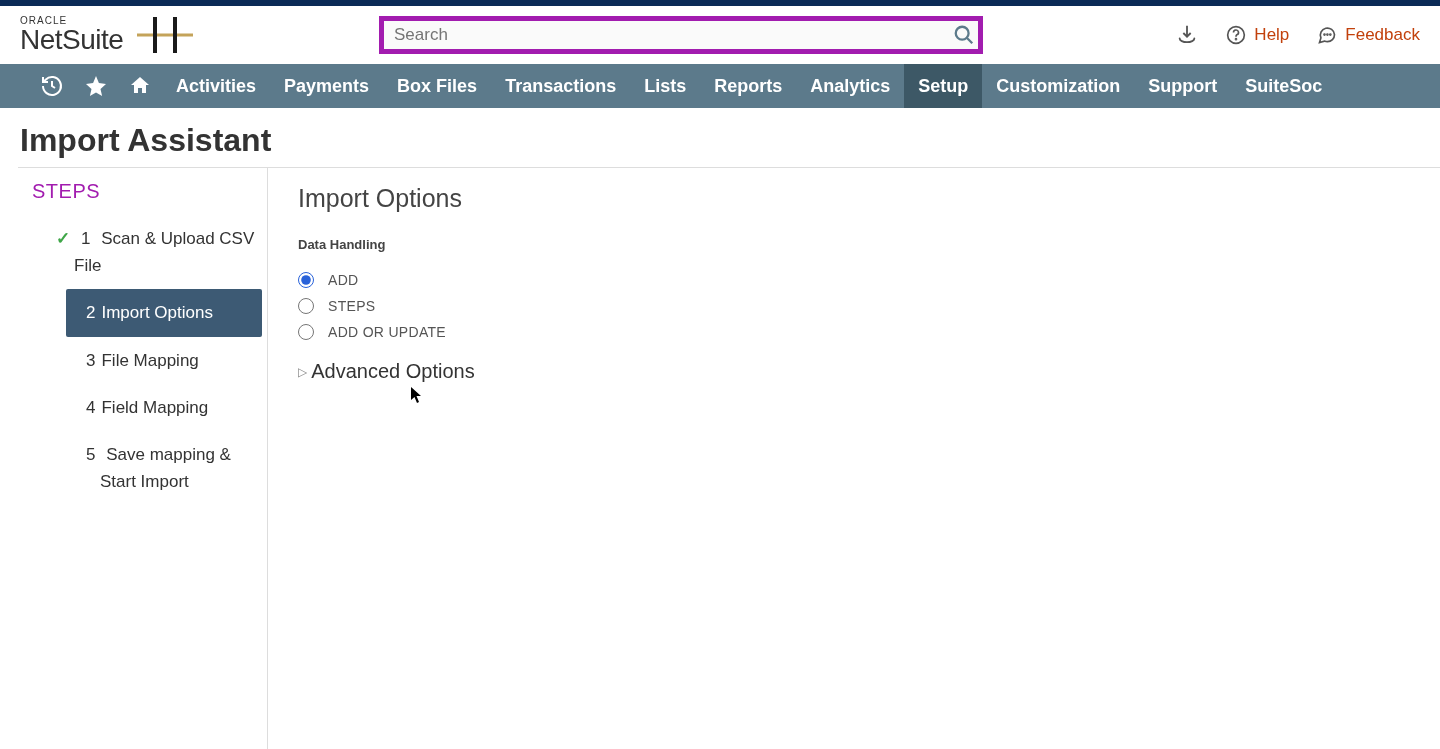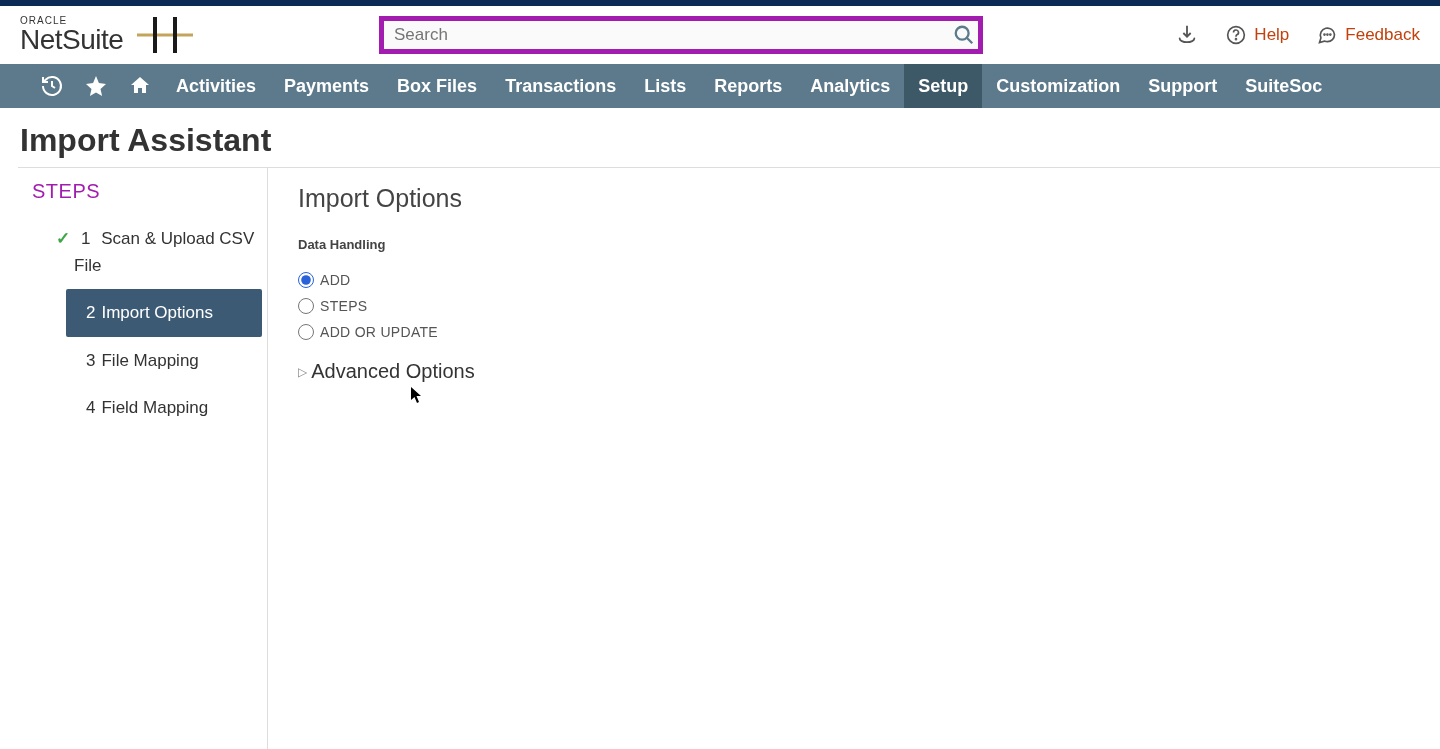--- a/index.html
+++ b/index.html
@@ -213,21 +213,21 @@
     }
     .radio-group {
       display: flex;
       flex-direction: column;
       gap: 10px;
       margin-bottom: 20px;
     }
     .radio-row {
       display: flex;
       align-items: center;
-      gap: 6px;
+      gap: 14px;
     }
     .radio-row input[type="radio"] {
       width: 16px;
       height: 16px;
       accent-color: #2962d9;
       cursor: pointer;
     }
     .radio-row label {
       font-size: 14px;
       color: #555;
@@ -364,20 +364,26 @@
     <div class="step-item sub">
       <span class="num">3</span>
       <span class="step-text">File Mapping</span>
     </div>
 
     <div class="step-item sub">
       <span class="num">4</span>
       <span class="step-text">Field Mapping</span>
     </div>
 
+    <div class="step-item sub" style="text-indent: -14px; padding-left:82px; padding-right:6px;">
+      <span>
+        <span class="num">5</span>
+        <span class="step-text">Save mapping &amp; Start Import</span>
+      </span>
+    </div>
   </div>
 
   <div class="main-panel">
     <h2 class="section-title">Import Options</h2>
 
     <div class="field-label">Data Handling</div>
 
     <div class="radio-group">
       <div class="radio-row">
         <input type="radio" name="dh" id="r0" checked="" style="">

